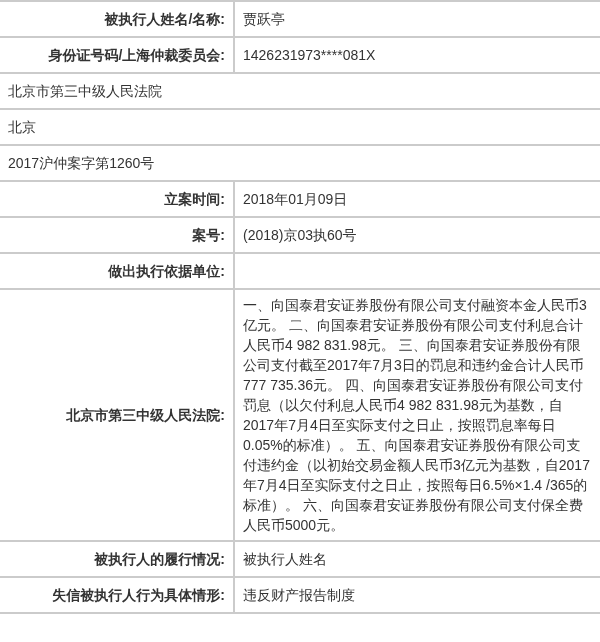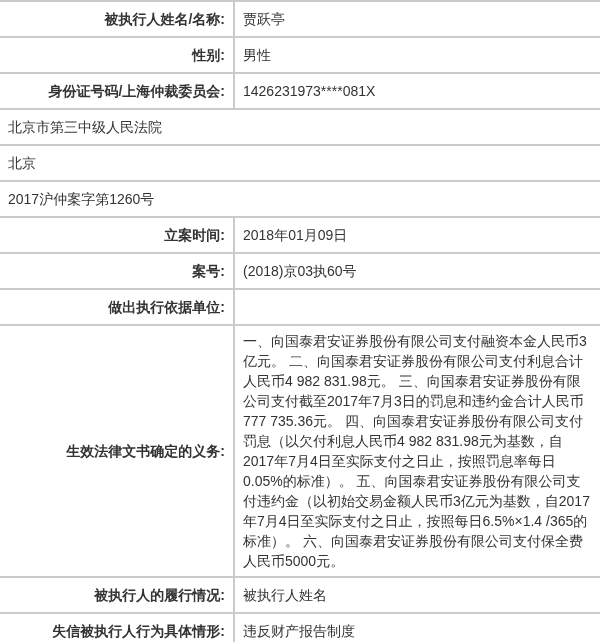--- a/index.html
+++ b/index.html
@@ -53,24 +53,20 @@
 </head>
 <body>
 
 <div class="info-table">
 
   <div class="row">
     <div class="cell-label">被执行人姓名/名称:</div>
     <div class="cell-value">贾跃亭</div>
   </div>
 
-  <div class="row">
-    <div class="cell-label">性别:</div>
-    <div class="cell-value">男性</div>
-  </div>
 
   <div class="row">
     <div class="cell-label">身份证号码/上海仲裁委员会:</div>
     <div class="cell-value">1426231973****081X</div>
   </div>
 
   <div class="row">
     <div class="cell-value">北京市第三中级人民法院</div>
   </div>
 
@@ -90,21 +86,21 @@
   <div class="row">
     <div class="cell-label">案号:</div>
     <div class="cell-value">(2018)京03执60号</div>
   </div>
 
   <div class="row">
     <div class="cell-label">做出执行依据单位:</div>
   </div>
 
   <div class="row">
-    <div class="cell-label">生效法律文书确定的义务:</div>
+    <div class="cell-label">北京市第三中级人民法院:</div>
     <div class="cell-value">一、向国泰君安证券股份有限公司支付融资本金人民币3亿元。 二、向国泰君安证券股份有限公司支付利息合计人民币4 982 831.98元。 三、向国泰君安证券股份有限公司支付截至2017年7月3日的罚息和违约金合计人民币777 735.36元。 四、向国泰君安证券股份有限公司支付罚息（以欠付利息人民币4 982 831.98元为基数，自2017年7月4日至实际支付之日止，按照罚息率每日0.05%的标准）。 五、向国泰君安证券股份有限公司支付违约金（以初始交易金额人民币3亿元为基数，自2017年7月4日至实际支付之日止，按照每日6.5%×1.4 /365的标准）。 六、向国泰君安证券股份有限公司支付保全费人民币5000元。</div>
   </div>
 
   <div class="row">
     <div class="cell-label">被执行人的履行情况:</div>
     <div class="cell-value">被执行人姓名</div>
   </div>
 
   <div class="row">
     <div class="cell-label">失信被执行人行为具体情形:</div>

